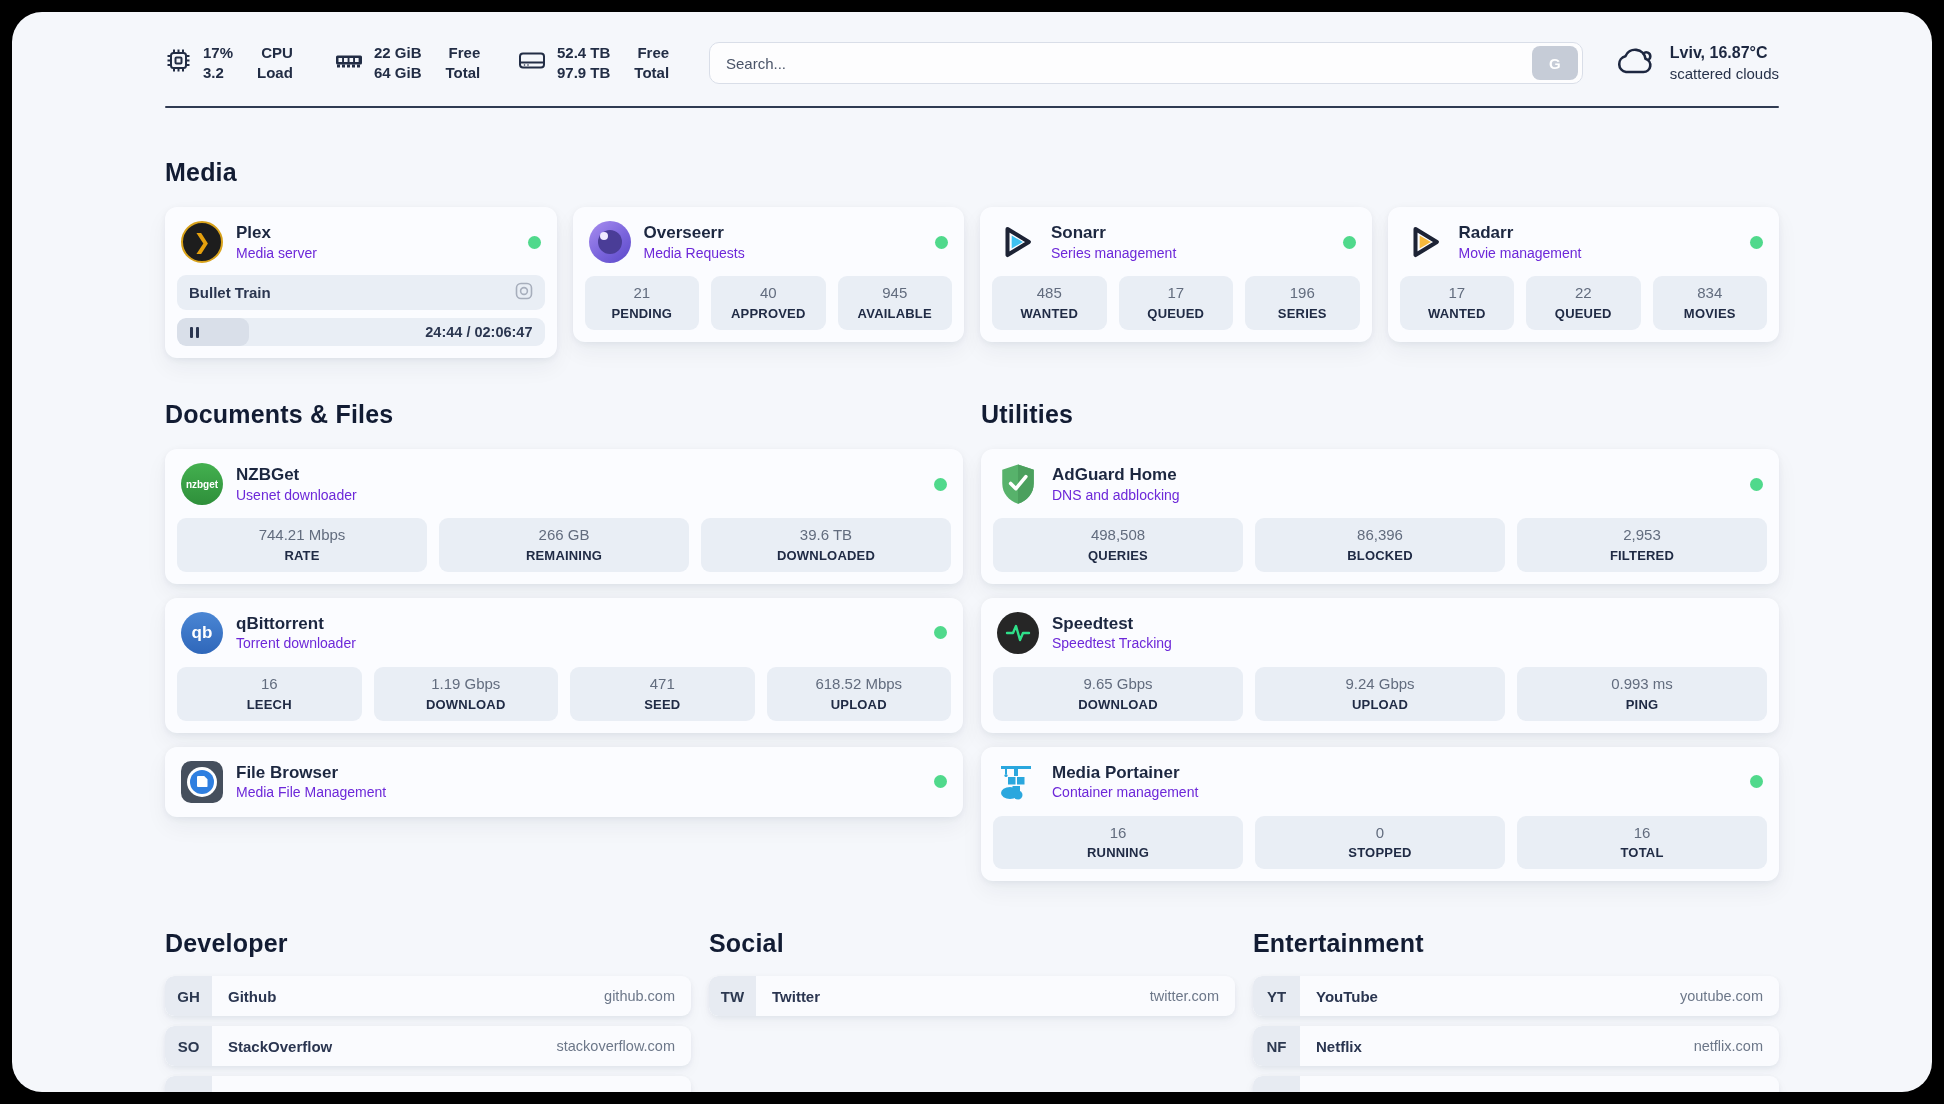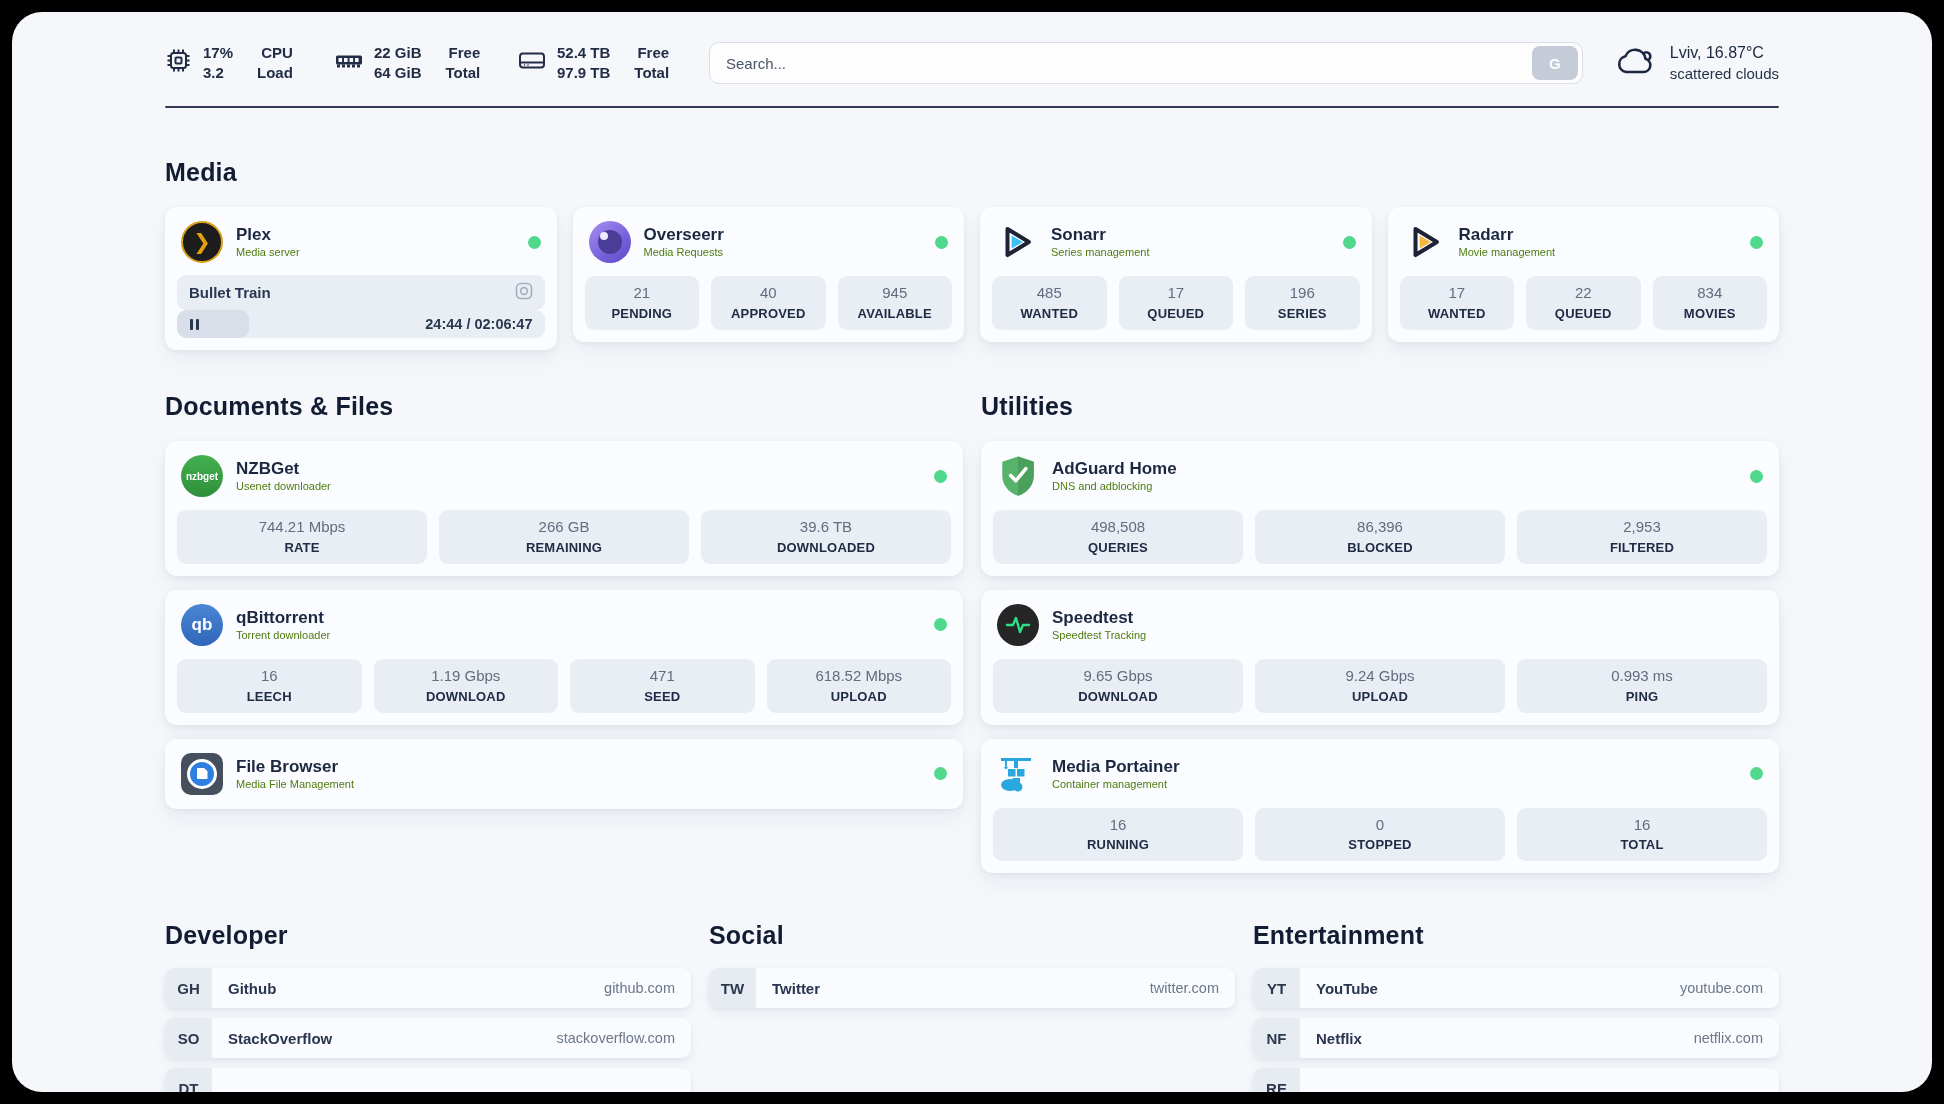--- a/index.html
+++ b/index.html
@@ -22,46 +22,46 @@
 
   .searchwrap { flex:1; margin:0 30px 0 28px; position:relative; }
   .searchwrap input { width:100%; height:42px; border:1px solid #d9dee8; border-radius:10px; background:#fdfdfe;
     font-family:inherit; font-size:15px; color:#39435a; padding:0 60px 0 16px; outline:none; }
   .searchwrap input::placeholder { color:#4a5468; opacity:1; }
   .search-btn { position:absolute; right:5px; top:4px; bottom:4px; width:46px; background:#c6ccd7; border:none;
     border-radius:8px; color:#fff; font-size:15px; font-weight:600; display:flex; align-items:center; justify-content:center; cursor:pointer; }
 
   .weather { display:flex; align-items:center; gap:13px; }
   .weather-text { display:flex; flex-direction:column; line-height:1.3; }
-  .weather-line1 { font-size:16px; font-weight:400; color:#1c2740; }
+  .weather-line1 { font-size:16px; font-weight:700; color:#1c2740; }
   .weather-line2 { font-size:15px; color:#27324a; }
 
   .divider { height:2px; background:#303b52; margin-top:22px; border-radius:1px; }
 
   
   .section-title { font-size:25px; font-weight:700; color:#121c33; letter-spacing:0.2px; }
   .media-title { margin-top:50px; }
   .media-grid { margin-top:20px; display:grid; grid-template-columns:repeat(4,1fr); gap:16px; align-items:start; }
 
   .card { background:#fbfcff; border-radius:12px; padding:12px;
     box-shadow:0 2px 6px rgba(25,39,68,0.06), 0 10px 22px rgba(25,39,68,0.05); }
   .card-head { display:flex; align-items:center; gap:13px; padding:2px 4px; }
   .app-name { font-size:17px; font-weight:700; color:#1c2740; line-height:1.25; }
-  .app-sub { font-size:11px; color:#4d7c0f; line-height:1.3; }
+  .app-sub { font-size:14px; color:#6d28d9; line-height:1.3; }
   .status-dot { width:13px; height:13px; border-radius:50%; background:#50d98c; margin-left:auto; flex:none; }
 
   .stats { display:flex; gap:12px; margin-top:11px; }
   .stat { flex:1; background:#e9eef5; border-radius:9px; padding:8px 4px 9px; text-align:center; }
   .stat-val { font-size:15px; color:#626c7e; line-height:1.25; }
   .stat-lab { font-size:13px; font-weight:700; color:#202b45; margin-top:3px; letter-spacing:0.2px; }
 
   
   .nowplaying { margin-top:10px; background:#e9eef5; border-radius:9px; padding:7px 12px; display:flex;
     align-items:center; justify-content:space-between; font-size:15px; color:#2b3650; font-weight:600; }
-  .progressrow { background:#e9eef5; border-radius:9px; height:28px; position:relative;
+  .progressrow { margin-top:8px; background:#e9eef5; border-radius:9px; height:28px; position:relative;
     display:flex; align-items:center; overflow:hidden; }
   .progressrow .fill { position:absolute; left:0; top:0; bottom:0; background:#d9dfe9; border-radius:9px; }
   .pausebtn { display:flex; gap:3px; margin-left:11px; z-index:1; background:none; border:none; cursor:pointer; padding:4px 2px; }
   .pausebtn i { display:block; width:3px; height:11px; background:#2b3650; border-radius:1px; }
   .ptime { margin-left:auto; margin-right:12px; z-index:1; font-size:14.5px; color:#2b3650; font-weight:600; }
 
   
   .twocol { display:grid; grid-template-columns:1fr 1fr; gap:18px; margin-top:42px; }
   .stack { display:flex; flex-direction:column; gap:14px; margin-top:20px; }
 

